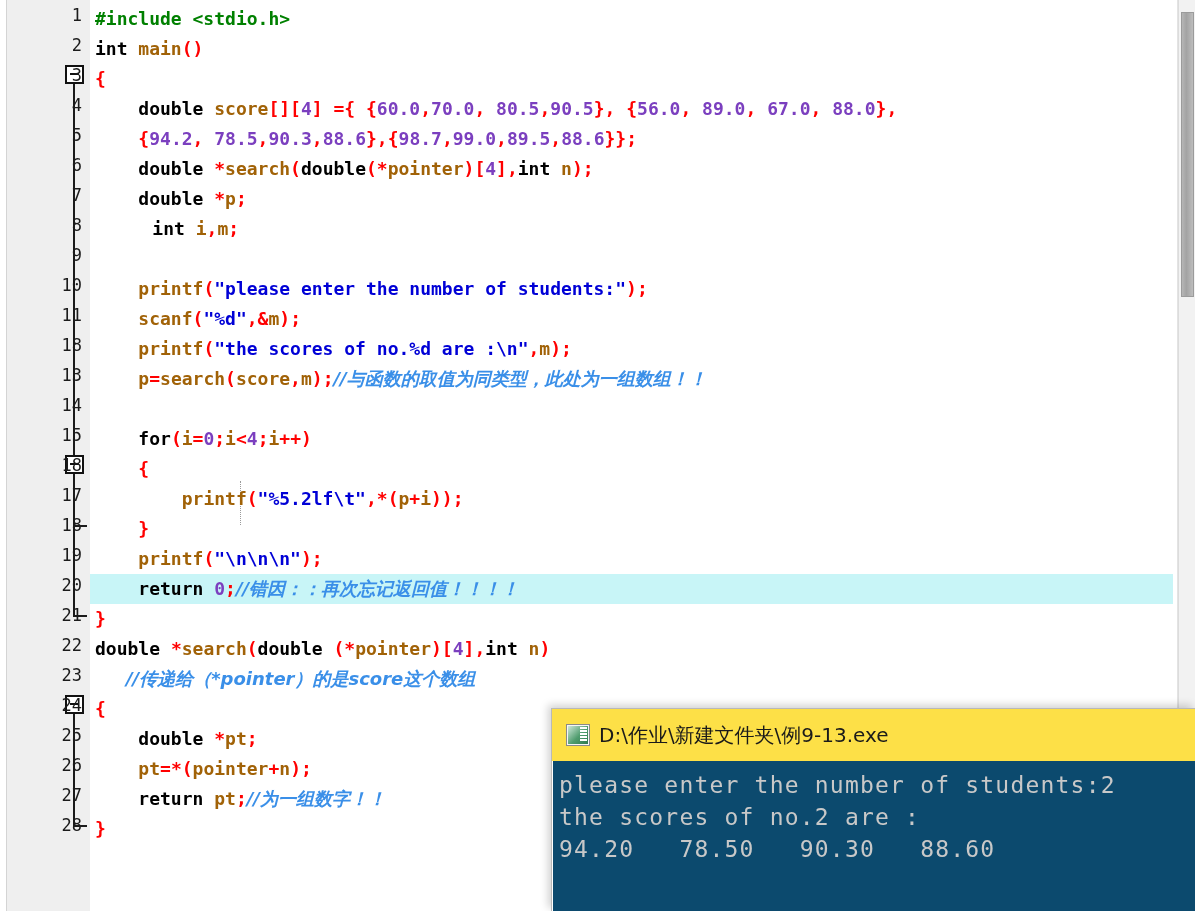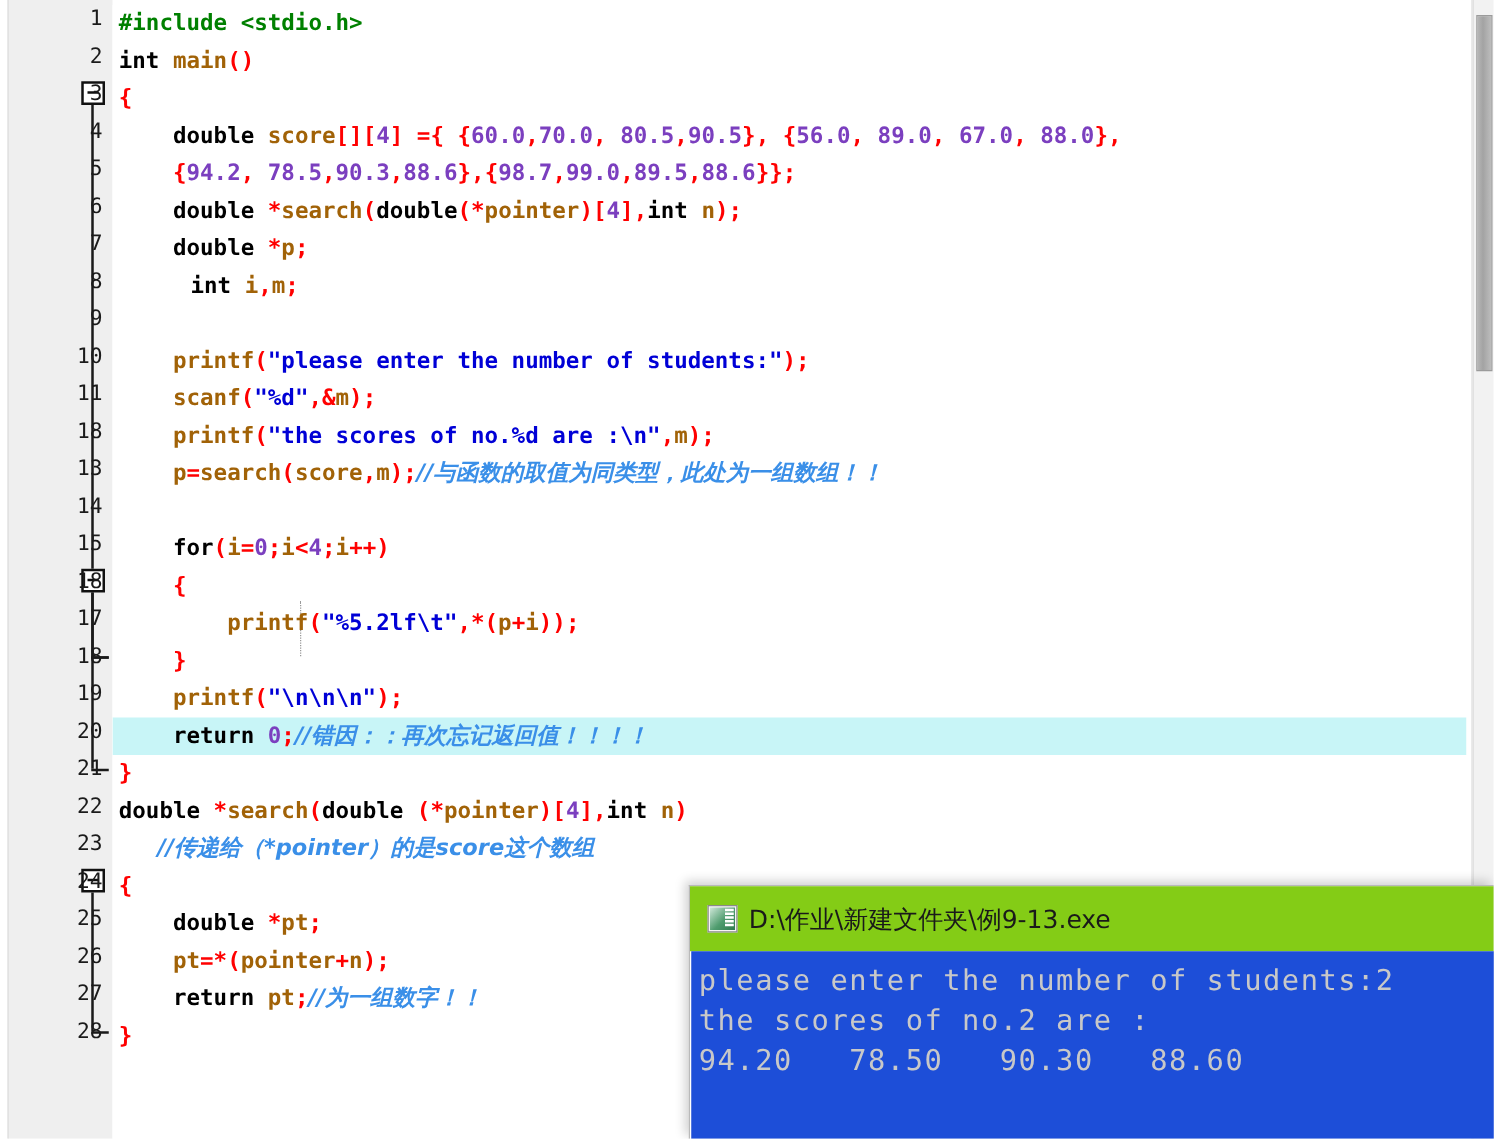--- a/index.html
+++ b/index.html
@@ -169,21 +169,21 @@
     width: 644px; height: 203px;
     background: #ffffff;
     border: 1px solid #b9b9b9;
     border-bottom: none;
     border-right: none;
     box-sizing: border-box;
     box-shadow: -3px -3px 8px rgba(0,0,0,0.18);
   }
   .console-titlebar {
     height: 52px;
-    background: #84cc16;
+    background: #fde047;
     display: flex;
     align-items: center;
     padding-left: 14px;
     box-sizing: border-box;
   }
   .console-icon {
     width: 24px; height: 22px;
     margin-right: 9px;
     flex: 0 0 auto;
     position: relative;
@@ -199,21 +199,21 @@
   .console-title-text {
     font-family: "DejaVu Sans", "Liberation Sans", sans-serif;
     font-size: 20px;
     color: #1a1a1a;
     white-space: nowrap;
   }
   .console-body {
     position: absolute;
     left: 1px; top: 52px;
     width: 643px; height: 150px;
-    background: #1d4ed8;
+    background: #0c4a6e;
     padding: 8px 0 0 6px;
     box-sizing: border-box;
     overflow: hidden;
   }
   .console-line {
     font-family: "DejaVu Sans Mono", "Liberation Mono", monospace;
     font-size: 23px;
     line-height: 32px;
     color: #c8c8c8;
     white-space: pre;

